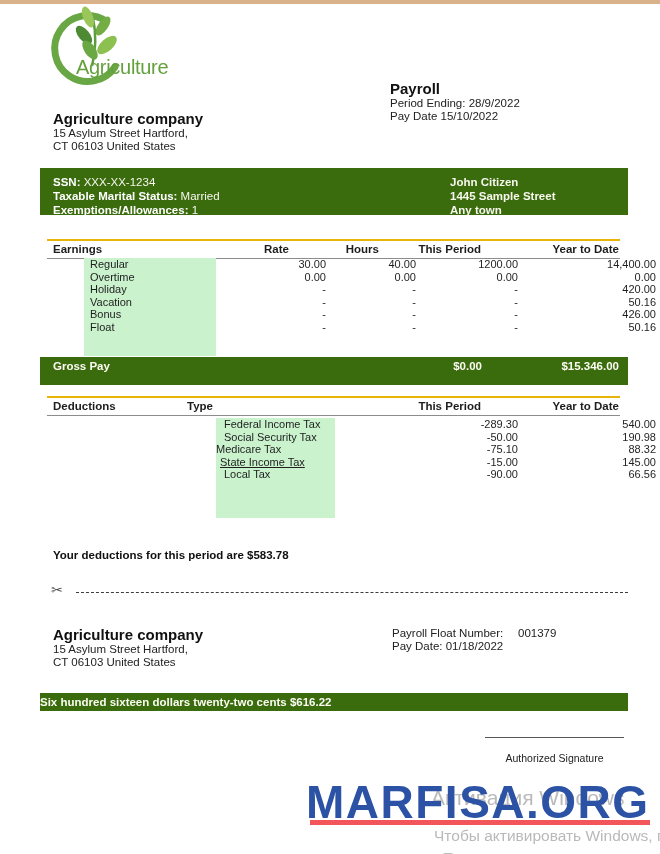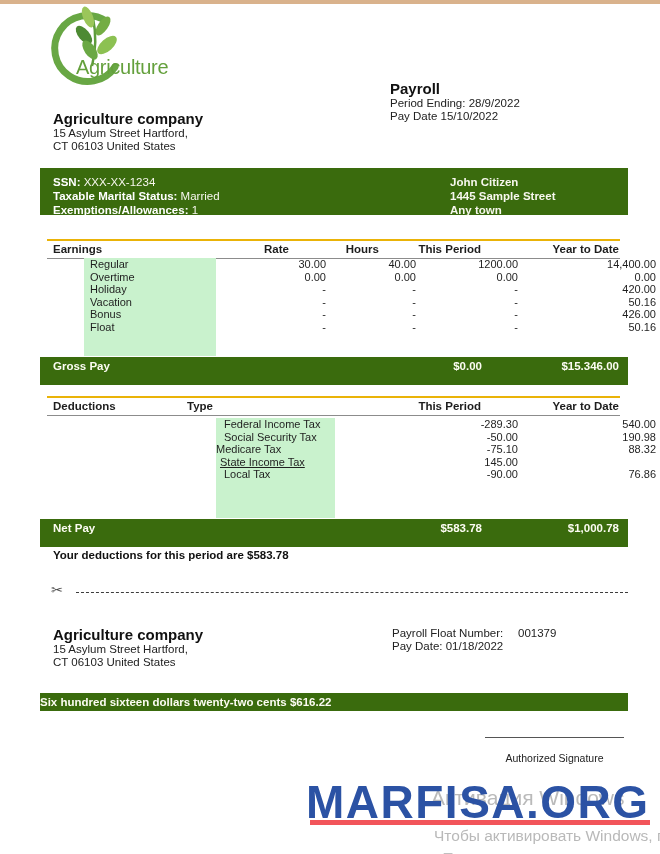--- a/index.html
+++ b/index.html
@@ -201,35 +201,31 @@
     </div>
     <div class="rowline ded-grid" style="display:grid;">
       <span></span>
         <span class="c-left" style="padding-left:0;">Medicare Tax</span>
         <span class="c-right">-75.10</span>
         <span class="c-right">88.32</span>
     </div>
     <div class="rowline ded-grid" style="display:grid;">
       <span></span>
         <span class="c-left" style="padding-left:4px;text-decoration:underline;">State Income Tax</span>
+        <span class="c-right">-15.00</span>
         <span class="c-right">145.00</span>
     </div>
     <div class="rowline ded-grid" style="display:grid;">
       <span></span>
         <span class="c-left" style="padding-left:8px;">Local Tax</span>
         <span class="c-right">-90.00</span>
-        <span class="c-right">76.86</span>
-    </div>
-  </div>
-
-  <div class="abs bar" style="top:519px;">
-    <span class="bar-label">Net Pay</span>
-    <span class="amt-mid">$583.78</span>
-    <span class="amt-right">$1,000.78</span>
-  </div>
+        <span class="c-right">66.56</span>
+    </div>
+  </div>
+
 
   <div class="abs note">Your deductions for this period are $583.78</div>
 
   <div class="abs scissors">✂</div>
   <div class="abs cutline"></div>
 
   <div class="abs company-bottom">
     <div class="company-name">Agriculture company</div>
     <div class="addr">15 Asylum Street Hartford,</div>
     <div class="addr">CT 06103 United States</div>

